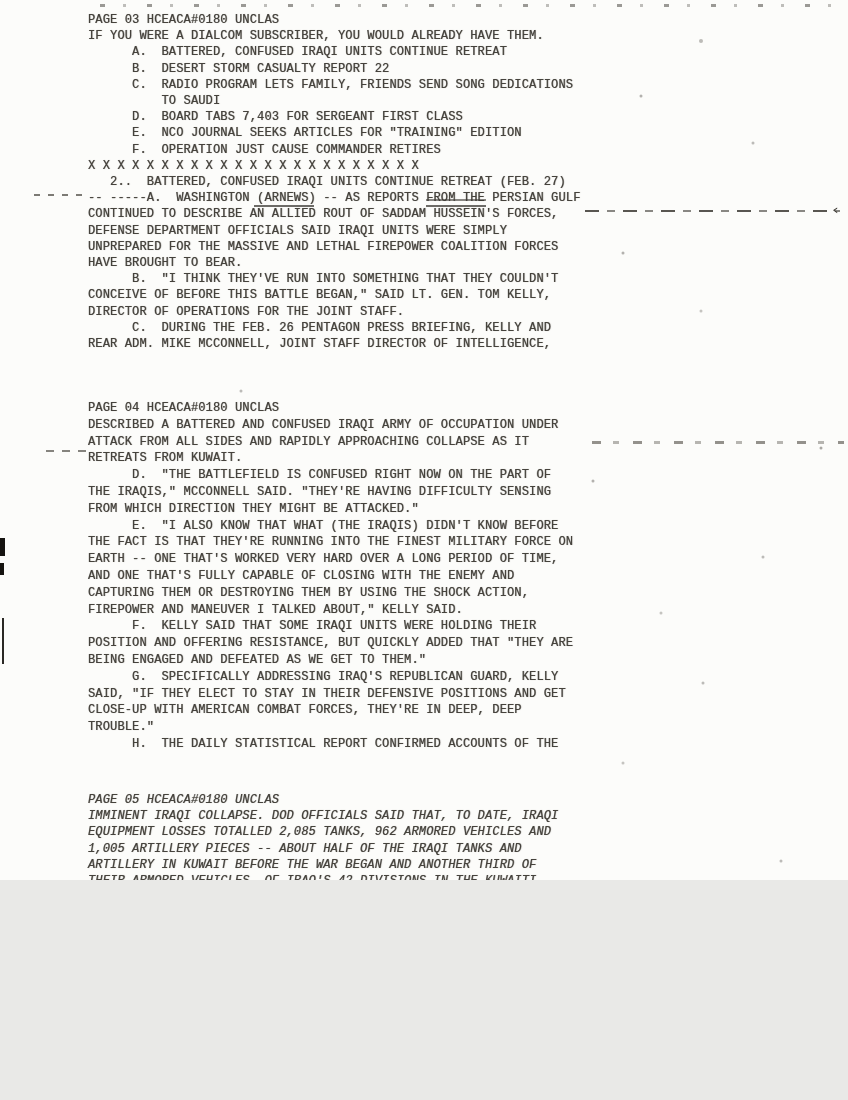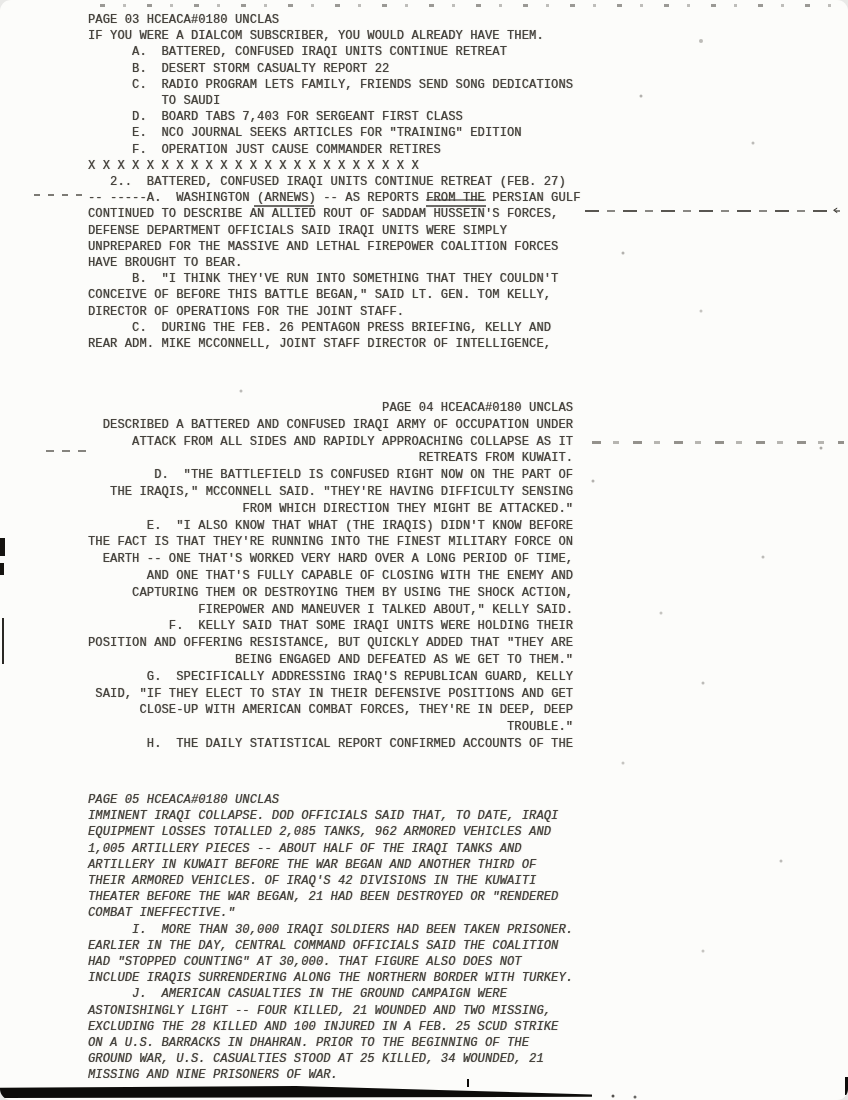--- a/index.html
+++ b/index.html
@@ -1,34 +1,33 @@
 <!DOCTYPE html>
 <html><head>
 <meta charset="utf-8">
 <style>
   html,body{margin:0;padding:0;background:#e9e9e7;}
   .page{
     position:relative;
-    width:848px;height:1100px;
+    width:848px;height:880px;
     margin:0 auto;
     background:#fcfcfa;
     overflow:hidden;
-    border-radius:11px;
   }
   .doc-text{
     position:absolute;
     font-family:"Liberation Mono","DejaVu Sans Mono",monospace;
     font-size:12px;
     color:#45423c;
     white-space:pre;
     letter-spacing:0.15px;
     text-shadow:0.5px 0 0.7px rgba(69,66,60,0.55), -0.3px 0.3px 0.5px rgba(69,66,60,0.30);
   }
   .block-1{left:88px;top:12px;line-height:16.2px;}
-  .block-2{left:88px;top:400px;line-height:16.8px;text-align:right;}
+  .block-2{left:88px;top:400px;line-height:16.8px;}
   .block-3{left:88px;top:792px;line-height:16.2px;font-style:italic;}
 
   
   .artifact{position:absolute;pointer-events:none;}
   .top-dashes{
     left:100px;top:4px;width:744px;height:3px;
     background:repeating-linear-gradient(90deg,
       rgba(75,72,66,0.55) 0 5px, transparent 5px 23px,
       rgba(75,72,66,0.35) 23px 26px, transparent 26px 47px);
   }

